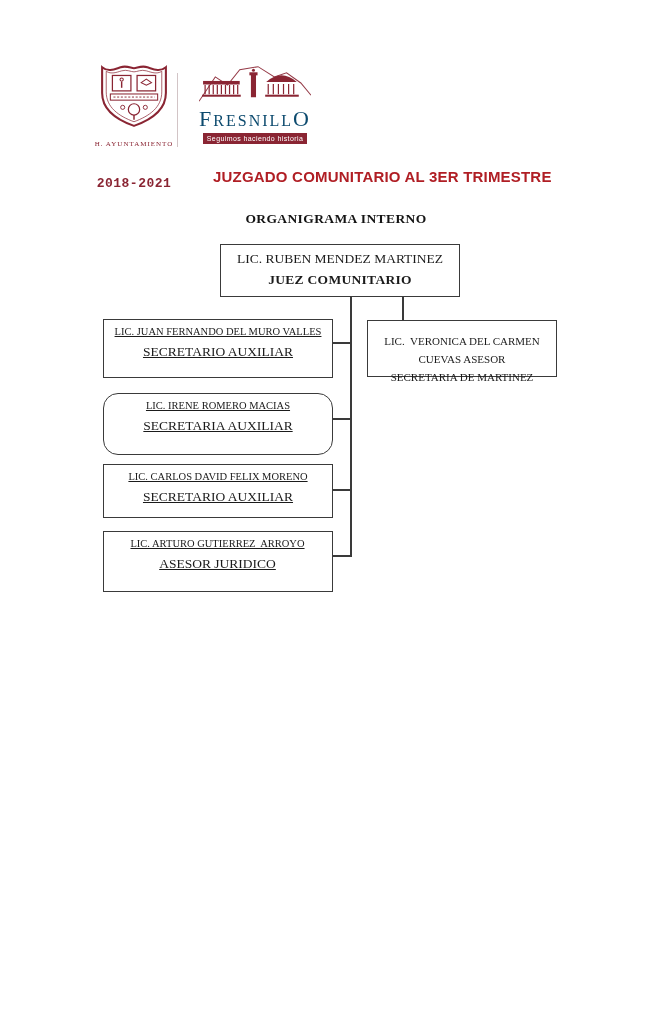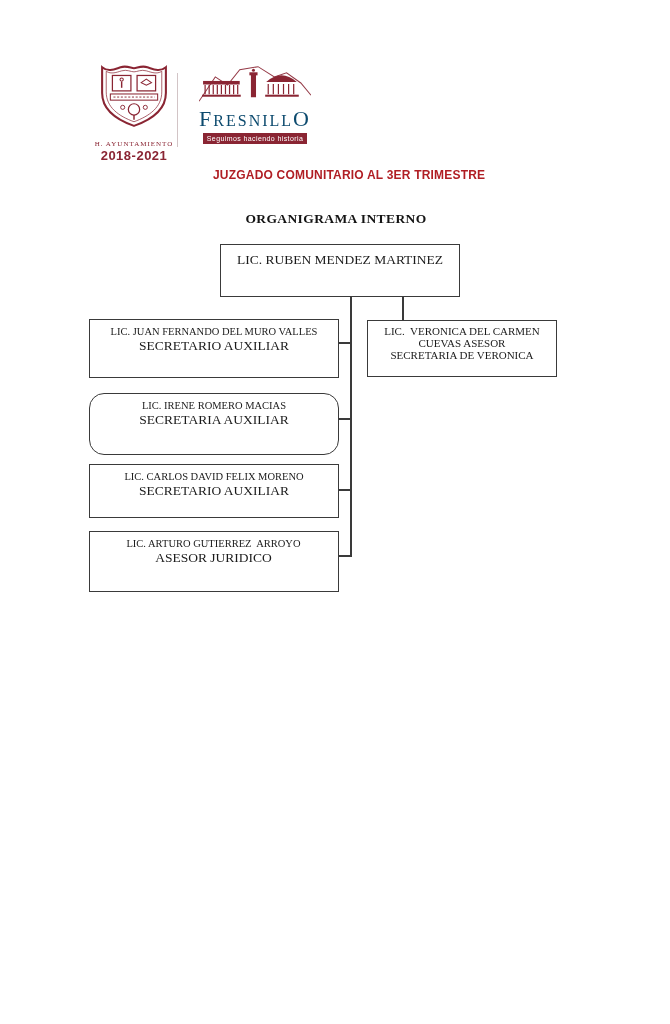--- a/index.html
+++ b/index.html
@@ -17,21 +17,22 @@
   .crest-wrap {
     position: absolute; left: 94px; top: 62px; width: 80px;
     text-align: center; color: #8a2533;
   }
   .crest-caption {
     font-size: 7px; letter-spacing: 1px; margin-top: 8px;
     font-family: "Liberation Serif", serif;
   }
   .crest-years {
     font-size: 13px; font-weight: bold; letter-spacing: .5px;
-    font-family: Liberation Sans, sans-serif;
+    font-family: Liberation Mono, monospace;
+    margin-top: 28px;
   }
   .logo-divider {
     position: absolute; left: 177px; top: 73px;
     width: 1px; height: 74px; background: #d2c4c6;
   }
   .citylogo-wrap {
     position: absolute; left: 186px; top: 64px; width: 138px;
     text-align: center; color: #8a2533;
   }
   .wordmark {
@@ -46,48 +47,48 @@
     background: #8a2533; color: #ffffff;
     font-size: 7px; line-height: 11px; letter-spacing: .4px;
     font-family: "Liberation Sans", sans-serif;
     text-align: center;
   }
 
   
   .doc-title {
     position: absolute; left: 213px; top: 168px;
     font-family: "Liberation Sans", sans-serif;
-    font-size: 12px; font-weight: bold; letter-spacing: .2px;
+    font-size: 15px; font-weight: bold; letter-spacing: .2px;
     color: #b01e24; white-space: pre;
   }
   .chart-title {
     position: absolute; left: 336px; top: 211px;
     transform: translateX(-50%);
     font-family: "Liberation Serif", serif;
     font-size: 13.5px; font-weight: bold; letter-spacing: .4px;
     color: #141414; white-space: pre;
   }
 
   
   .obox {
     position: absolute; background: #ffffff;
     border: 1.5px solid #3a3a3a;
     text-align: center; color: #1b1b1b;
   }
-  .obox .line { white-space: pre; }
+  .obox .line { white-space: pre; margin-top: 6px; }
 
   .box-root { left: 220px; top: 244px; width: 240px; height: 53px; }
   .root-name { font-size: 13.5px; line-height: 15px; margin-top: 7px; }
   .root-role { font-size: 13.5px; line-height: 16px; font-weight: bold; letter-spacing: .3px; }
 
   .box-right { left: 367px; top: 320px; width: 190px; height: 57px; }
   .box-right .line { font-size: 11px; line-height: 11.8px; }
-  .box-right .line:first-child { margin-top: 5px; }
-
-  .box-left { left: 89px; width: 250px; }
+  .box-right .line:first-child { margin-top: 15px; }
+
+  .box-left { left: 103px; width: 230px; text-decoration: underline; }
   .box-l1 { top: 319px; height: 59px; }
   .box-l2 { top: 393px; height: 62px; border-radius: 15px; }
   .box-l3 { top: 464px; height: 54px; }
   .box-l4 { top: 531px; height: 61px; padding-right: 1px; }
   .sub-name { font-size: 10.5px; line-height: 12px; margin-top: 6px; }
   .sub-role { font-size: 13.5px; line-height: 16px; }
 
   
   .vline, .hline { position: absolute; background: #3a3a3a; }
   .spine      { left: 350px; top: 296px; width: 2px; height: 261px; }
@@ -168,26 +169,27 @@
 
   <div class="vline spine"></div>
   <div class="vline drop-right"></div>
   <div class="hline stub stub-1"></div>
   <div class="hline stub stub-2"></div>
   <div class="hline stub stub-3"></div>
   <div class="hline stub stub-4"></div>
 
   <div class="obox box-root">
     <div class="line root-name">LIC. RUBEN MENDEZ MARTINEZ</div>
+    <div class="line root-role">JUEZ COMUNITARIO</div>
   </div>
 
   <div class="obox box-right">
     <div class="line">LIC.  VERONICA DEL CARMEN</div>
     <div class="line">CUEVAS ASESOR</div>
-    <div class="line">SECRETARIA DE VERONICA</div>
+    <div class="line">SECRETARIA DE MARTINEZ</div>
   </div>
 
   <div class="obox box-left box-l1">
     <div class="line sub-name">LIC. JUAN FERNANDO DEL MURO VALLES</div>
     <div class="line sub-role">SECRETARIO AUXILIAR</div>
   </div>
 
   <div class="obox box-left box-l2">
     <div class="line sub-name">LIC. IRENE ROMERO MACIAS</div>
     <div class="line sub-role">SECRETARIA AUXILIAR</div>

